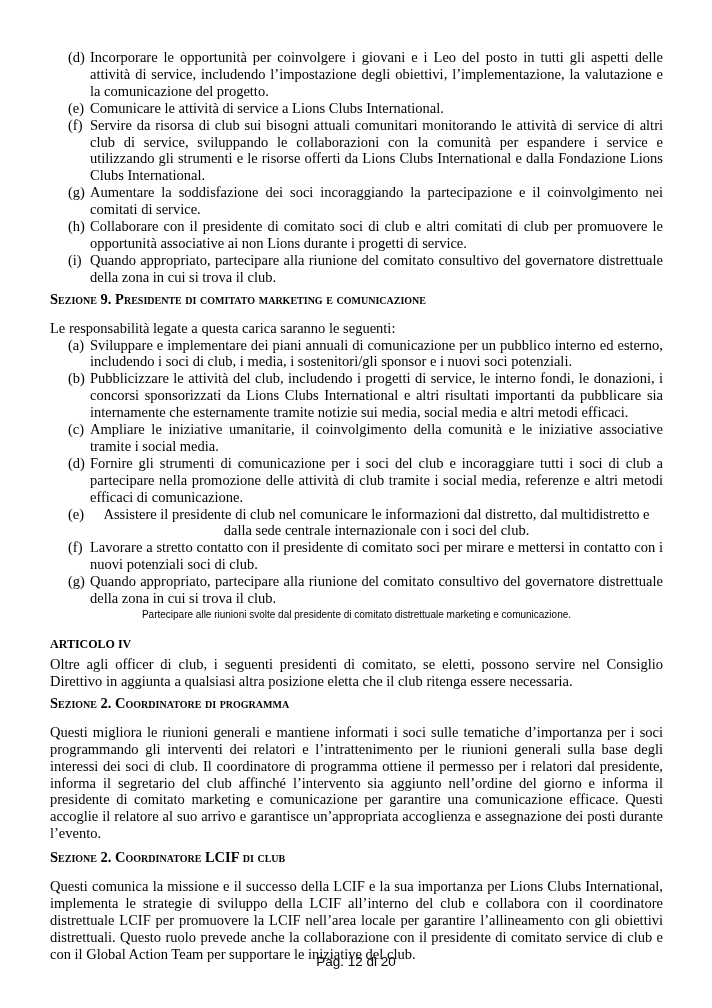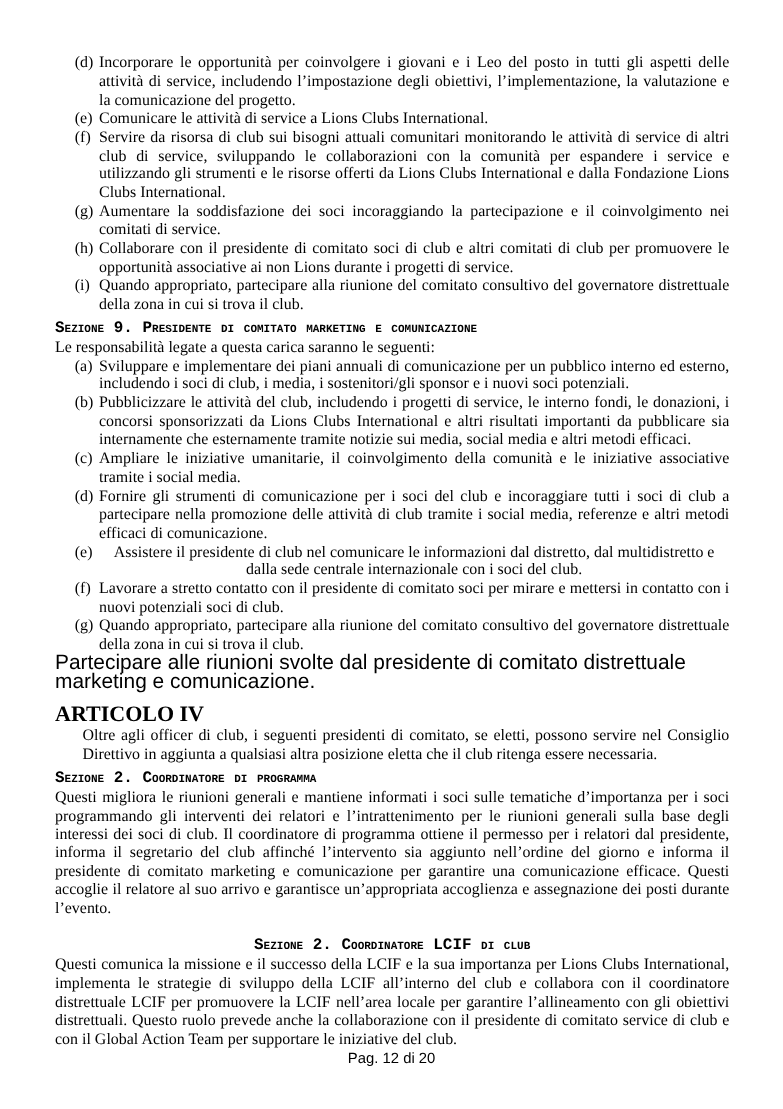--- a/index.html
+++ b/index.html
@@ -12,42 +12,41 @@
     font-size:14.5px;
     line-height:16.9px;
     overflow:hidden;
   }
   .content {
     position:absolute;
     top:49px; left:50px;
     width:613px;
   }
   p { margin:0; }
-  .body-par { text-align:justify; }
+  .body-par { text-align:justify;margin-top:12px; }
   .li { display:flex; }
   .li-label { flex:0 0 22px; margin-left:18px; }
   .li-text { flex:1 1 auto; text-align:justify; }
   .li-text.left { text-align:center; }
   .sec-heading {
     font-weight:bold;
     font-variant:small-caps;
     margin-top:5px;
-    font-family:Liberation Mono, monospace;
   }
   .article-title {
     font-weight:bold;
-    font-size:20px;
+    font-size:12px;
     line-height:17.2px;
     margin-top:12px;
   }
-  .after-title { margin-top:3px;margin-left:25px; }
+  .after-title { margin-top:3px; }
   .note {
     font-family:"Liberation Sans","DejaVu Sans",sans-serif;
-    font-size:19px;
-    text-align:left;
+    font-size:10px;
+    text-align:center;
   }
   .footer {
     position:absolute;
     left:0; right:0;
     top:954px;
     text-align:center;
     font-family:"Liberation Sans","DejaVu Sans",sans-serif;
     font-size:13.5px;
   }
 </style>
@@ -120,21 +119,21 @@
 
     <p class="note">Partecipare alle riunioni svolte dal presidente di comitato distrettuale marketing e comunicazione.</p>
 
     <p class="article-title">ARTICOLO IV</p>
 
     <p class="body-par after-title">Oltre agli officer di club, i seguenti presidenti di comitato, se eletti, possono servire nel Consiglio Direttivo in aggiunta a qualsiasi altra posizione eletta che il club ritenga essere necessaria.</p>
 
     <p class="sec-heading">Sezione 2. Coordinatore di programma</p>
     <p class="body-par">Questi migliora le riunioni generali e mantiene informati i soci sulle tematiche d’importanza per i soci programmando gli interventi dei relatori e l’intrattenimento per le riunioni generali sulla base degli interessi dei soci di club. Il coordinatore di programma ottiene il permesso per i relatori dal presidente, informa il segretario del club affinché l’intervento sia aggiunto nell’ordine del giorno e informa il presidente di comitato marketing e comunicazione per garantire una comunicazione efficace. Questi accoglie il relatore al suo arrivo e garantisce un’appropriata accoglienza e assegnazione dei posti durante l’evento.</p>
 
-    <p class="sec-heading" style="margin-top:17px;text-align:center;">Sezione 2. Coordinatore LCIF di club</p>
+    <p class="sec-heading" style="margin-top:7px;">Sezione 2. Coordinatore LCIF di club</p>
     <p class="body-par">Questi comunica la missione e il successo della LCIF e la sua importanza per Lions Clubs International, implementa le strategie di sviluppo della LCIF all’interno del club e collabora con il coordinatore distrettuale LCIF per promuovere la LCIF nell’area locale per garantire l’allineamento con gli obiettivi distrettuali. Questo ruolo prevede anche la collaborazione con il presidente di comitato service di club e con il Global Action Team per supportare le iniziative del club.</p>
 
   </div>
 
   <div class="footer">
     <span>Pag. 12 di 20</span>
   </div>
 </div>
 
 </body></html>

